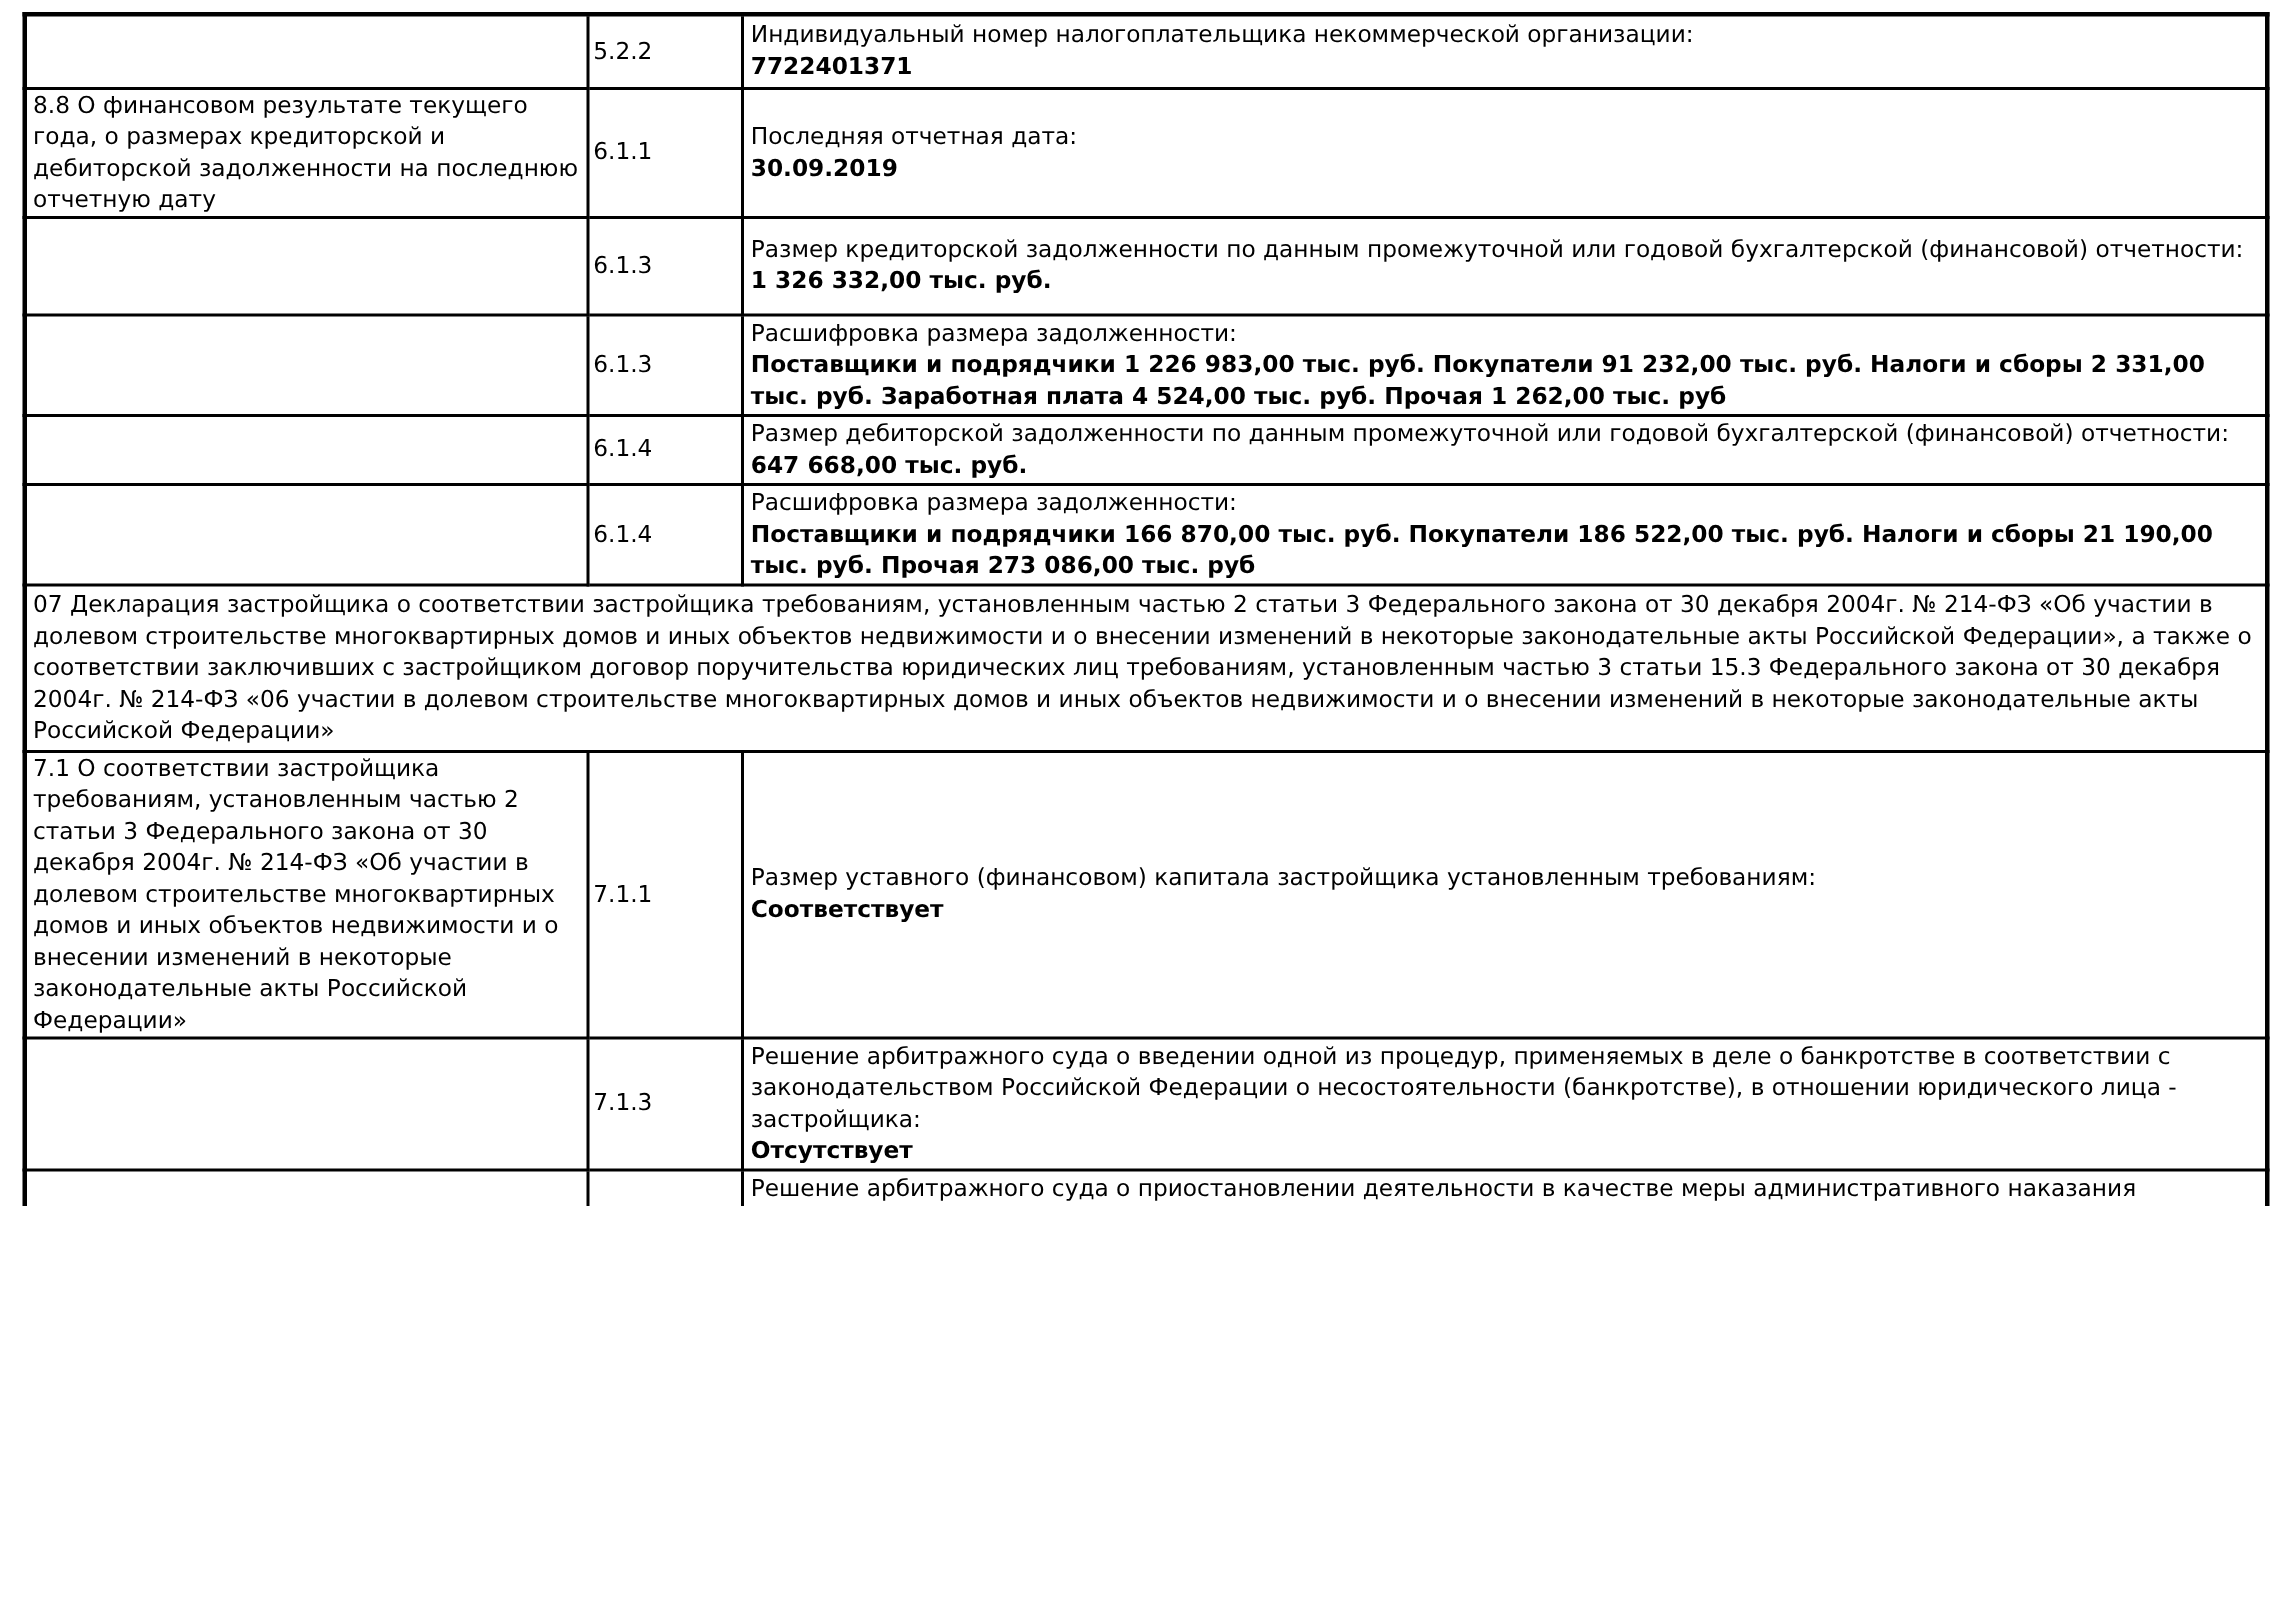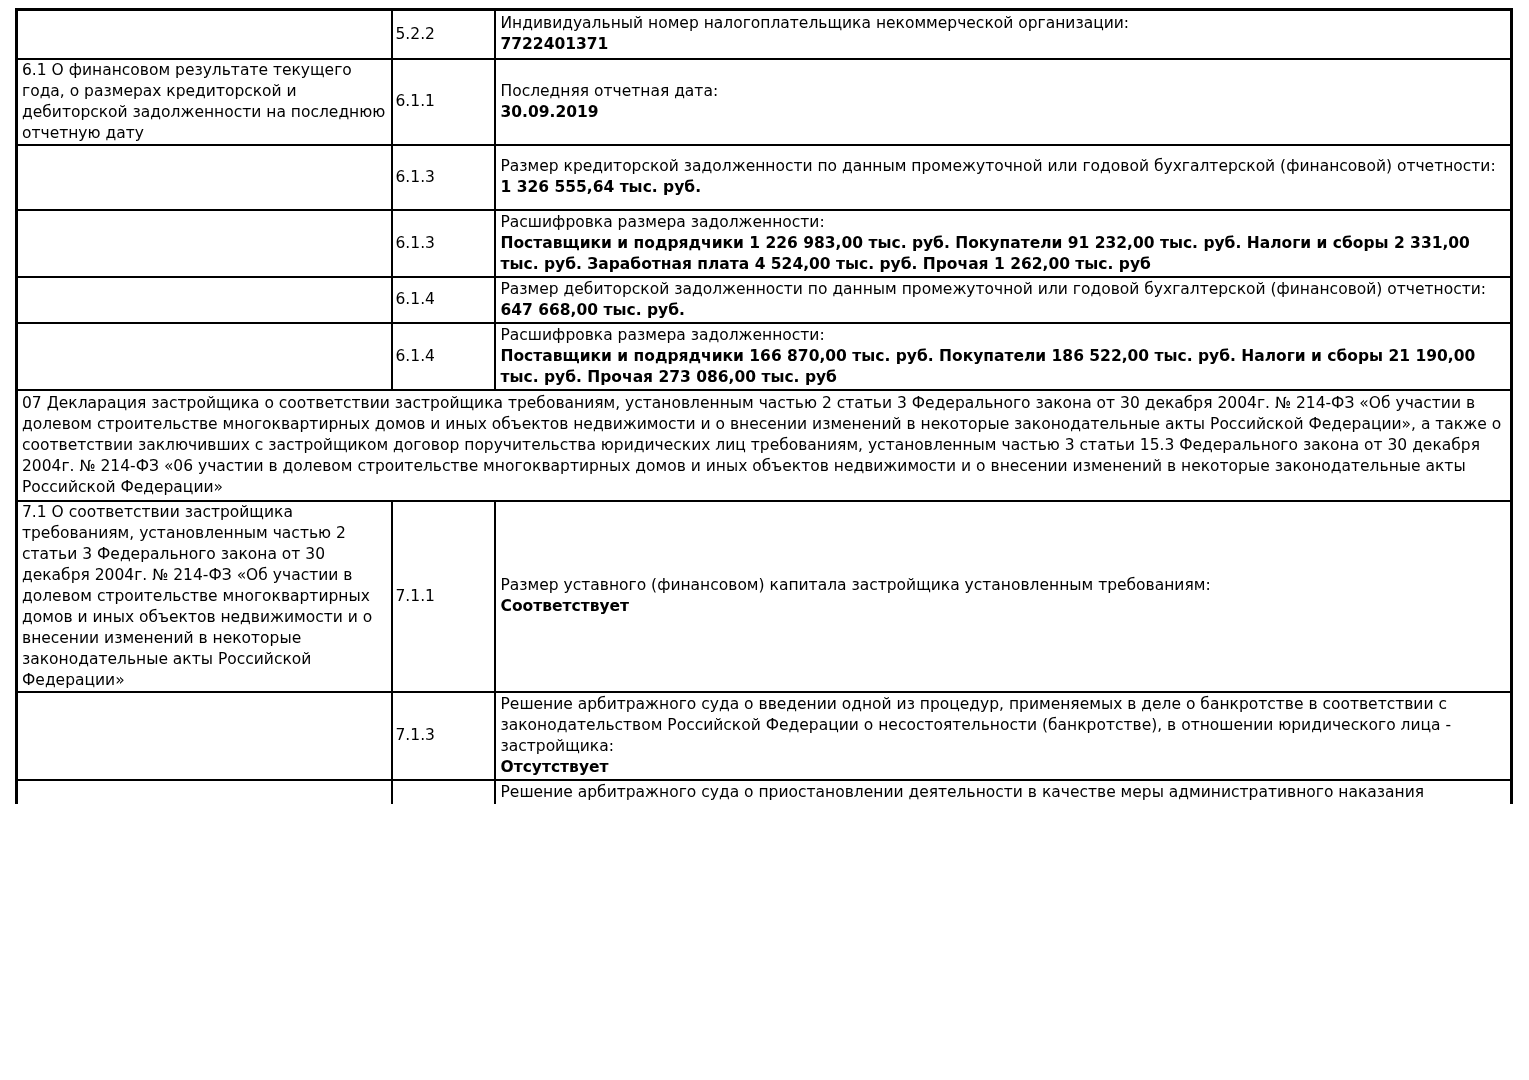--- a/index.html
+++ b/index.html
@@ -50,33 +50,33 @@
     <tbody>
       <tr style="height:49px">
         <td class="c1"></td>
         <td class="c2">5.2.2</td>
         <td class="c3">
           <div>Индивидуальный номер налогоплательщика некоммерческой организации:</div>
           <div class="val">7722401371</div>
         </td>
       </tr>
       <tr style="height:83px">
-        <td class="c1">6.1 О финансовом результате текущего года, о размерах кредиторской и дебиторской задолженности на последнюю отчетную дату</td>
+        <td class="c1">8.8 О финансовом результате текущего года, о размерах кредиторской и дебиторской задолженности на последнюю отчетную дату</td>
         <td class="c2">6.1.1</td>
         <td class="c3">
           <div>Последняя отчетная дата:</div>
           <div class="val">30.09.2019</div>
         </td>
       </tr>
       <tr style="height:65px">
         <td class="c1"></td>
         <td class="c2">6.1.3</td>
         <td class="c3">
           <div>Размер кредиторской задолженности по данным промежуточной или годовой бухгалтерской (финансовой) отчетности:</div>
-          <div class="val">1 326 555,64 тыс. руб.</div>
+          <div class="val">1 326 332,00 тыс. руб.</div>
         </td>
       </tr>
       <tr style="height:65px">
         <td class="c1"></td>
         <td class="c2">6.1.3</td>
         <td class="c3">
           <div>Расшифровка размера задолженности:</div>
           <div class="val">Поставщики и подрядчики 1 226 983,00 тыс. руб. Покупатели 91 232,00 тыс. руб. Налоги и сборы 2 331,00 тыс. руб. Заработная плата 4 524,00 тыс. руб. Прочая 1 262,00 тыс. руб</div>
         </td>
       </tr>

